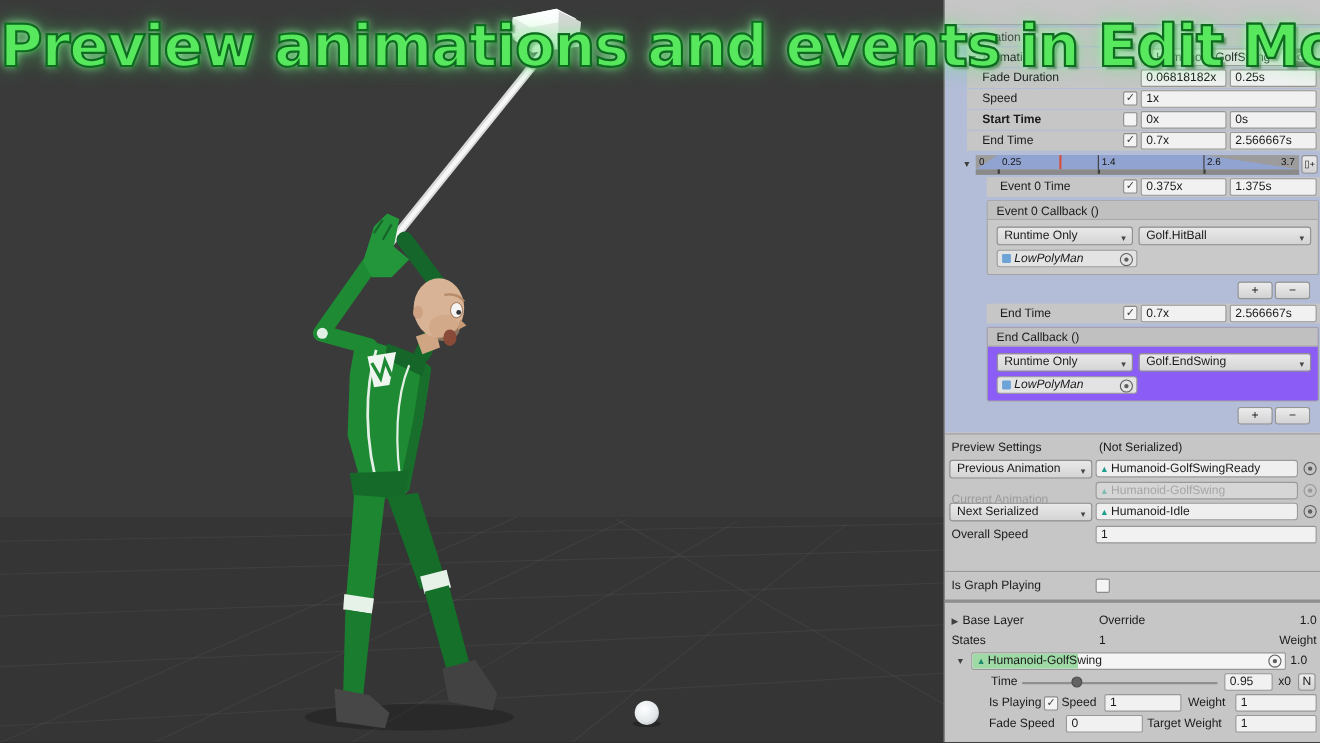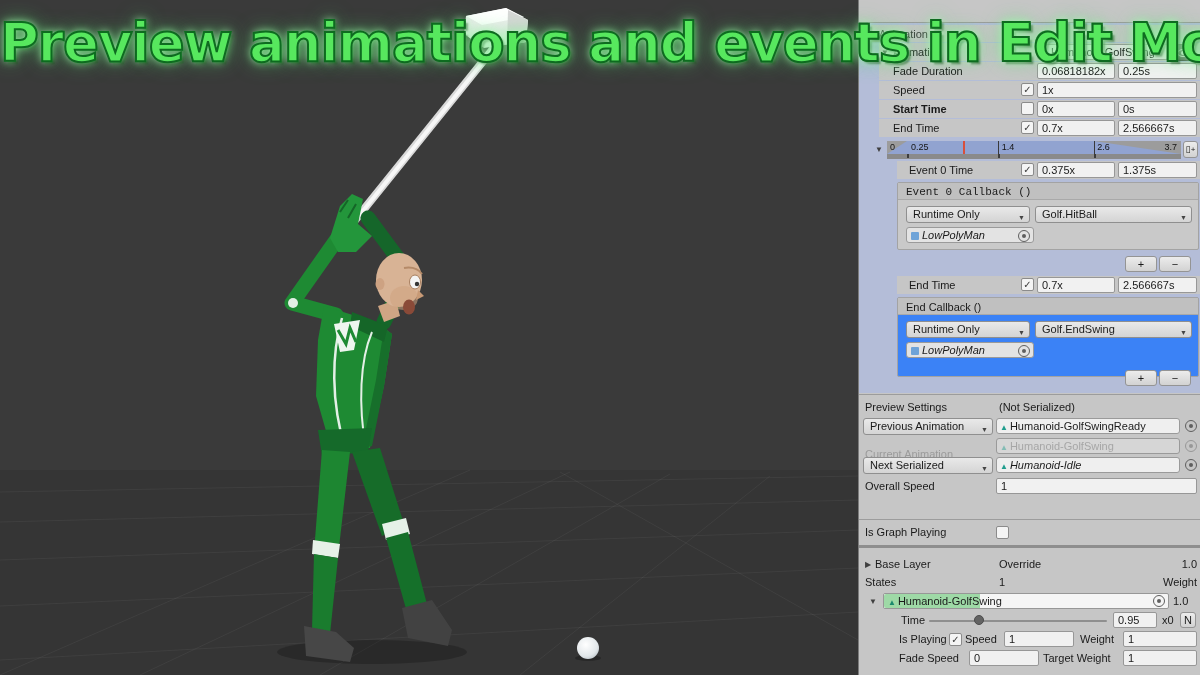--- a/index.html
+++ b/index.html
@@ -205,42 +205,42 @@
     <div class="btn" style="left:324px;top:141px;width:15px;height:17px;padding:0;font-size:9px;line-height:15px;">▯<span style="font-size:8px;">+</span></div>
 
     <div class="row-grey" style="left:38px;top:161px;width:304px;height:18px;"></div>
     <span class="lbl" style="left:50px;top:162px;">Event 0 Time</span>
     <span class="chk" style="left:162px;top:163px;">✓</span>
     <div class="fld" style="left:178px;top:162px;width:78px;">0.375x</div>
     <div class="fld" style="left:259px;top:162px;width:79px;">1.375s</div>
 
     <div class="abs" style="left:38px;top:182px;width:302px;height:68px;background:#c9c9c9;border:1px solid #a3a3a3;border-radius:2px;">
       <div class="abs" style="left:0;top:0;width:300px;height:17px;background:#c0c0c0;border-bottom:1px solid #a9a9a9;"></div>
-      <span class="lbl" style="left:8px;top:1px;font-family:Liberation Mono, monospace;">Event 0 Callback ()</span>
+      <span class="lbl" style="left:8px;top:1px;">Event 0 Callback ()</span>
       <div class="dd" style="left:8px;top:23px;width:124px;">
         <span>Runtime Only</span><span class="arr">▼</span>
       </div>
       <div class="dd" style="left:137px;top:23px;width:157px;">
         <span>Golf.HitBall</span><span class="arr">▼</span>
       </div>
       <div class="objfld" style="left:8px;top:44px;width:128px;font-style:italic;">
         <span class="cube"></span><span>LowPolyMan</span>
         <span class="tgt" style="right:3px;top:2px;"></span>
       </div>
     </div>
     <div class="btn" style="left:266px;top:256px;width:32px;">+</div>
     <div class="btn" style="left:300px;top:256px;width:32px;">−</div>
 
     <div class="row-grey" style="left:38px;top:276px;width:304px;height:18px;"></div>
     <span class="lbl" style="left:50px;top:277px;">End Time</span>
     <span class="chk" style="left:162px;top:278px;">✓</span>
     <div class="fld" style="left:178px;top:277px;width:78px;">0.7x</div>
     <div class="fld" style="left:259px;top:277px;width:79px;">2.566667s</div>
 
-    <div class="abs" style="left:38px;top:297px;width:302px;height:80px;background:#3b82f6;border:1px solid #a3a3a3;border-radius:2px;">
+    <div class="abs" style="left:38px;top:297px;width:302px;height:68px;background:#8b5cf6;border:1px solid #a3a3a3;border-radius:2px;">
       <div class="abs" style="left:0;top:0;width:300px;height:17px;background:#c0c0c0;border-bottom:1px solid #a9a9a9;"></div>
       <span class="lbl" style="left:8px;top:1px;">End Callback ()</span>
       <div class="dd" style="left:8px;top:23px;width:124px;">
         <span>Runtime Only</span><span class="arr">▼</span>
       </div>
       <div class="dd" style="left:137px;top:23px;width:157px;">
         <span>Golf.EndSwing</span><span class="arr">▼</span>
       </div>
       <div class="objfld" style="left:8px;top:44px;width:128px;font-style:italic;">
         <span class="cube"></span><span>LowPolyMan</span>
@@ -265,21 +265,21 @@
 
     <span class="lbl dim" style="left:6px;top:446px;text-align:center;">Current Animation</span>
     <div class="objfld fld dis" style="left:137px;top:438px;width:184px;">
       <span class="clipicon" style="opacity:.45;">▲</span><span>Humanoid-GolfSwing</span>
     </div>
     <span class="tgt" style="left:326px;top:440px;opacity:.45;"></span>
 
     <div class="dd" style="left:4px;top:457px;width:130px;">
       <span>Next Serialized</span><span class="arr">▼</span>
     </div>
-    <div class="objfld" style="left:137px;top:457px;width:184px;background:#efefef;font-style:italic;">
+    <div class="objfld" style="left:137px;top:457px;width:184px;background:#efefef;">
       <span class="clipicon">▲</span><span>Humanoid-Idle</span>
     </div>
     <span class="tgt" style="left:326px;top:459px;"></span>
 
     <span class="lbl" style="left:6px;top:478px;">Overall Speed</span>
     <div class="fld" style="left:137px;top:478px;width:201px;">1</div>
 
 
     <div class="hr" style="top:519px;"></div>
 

